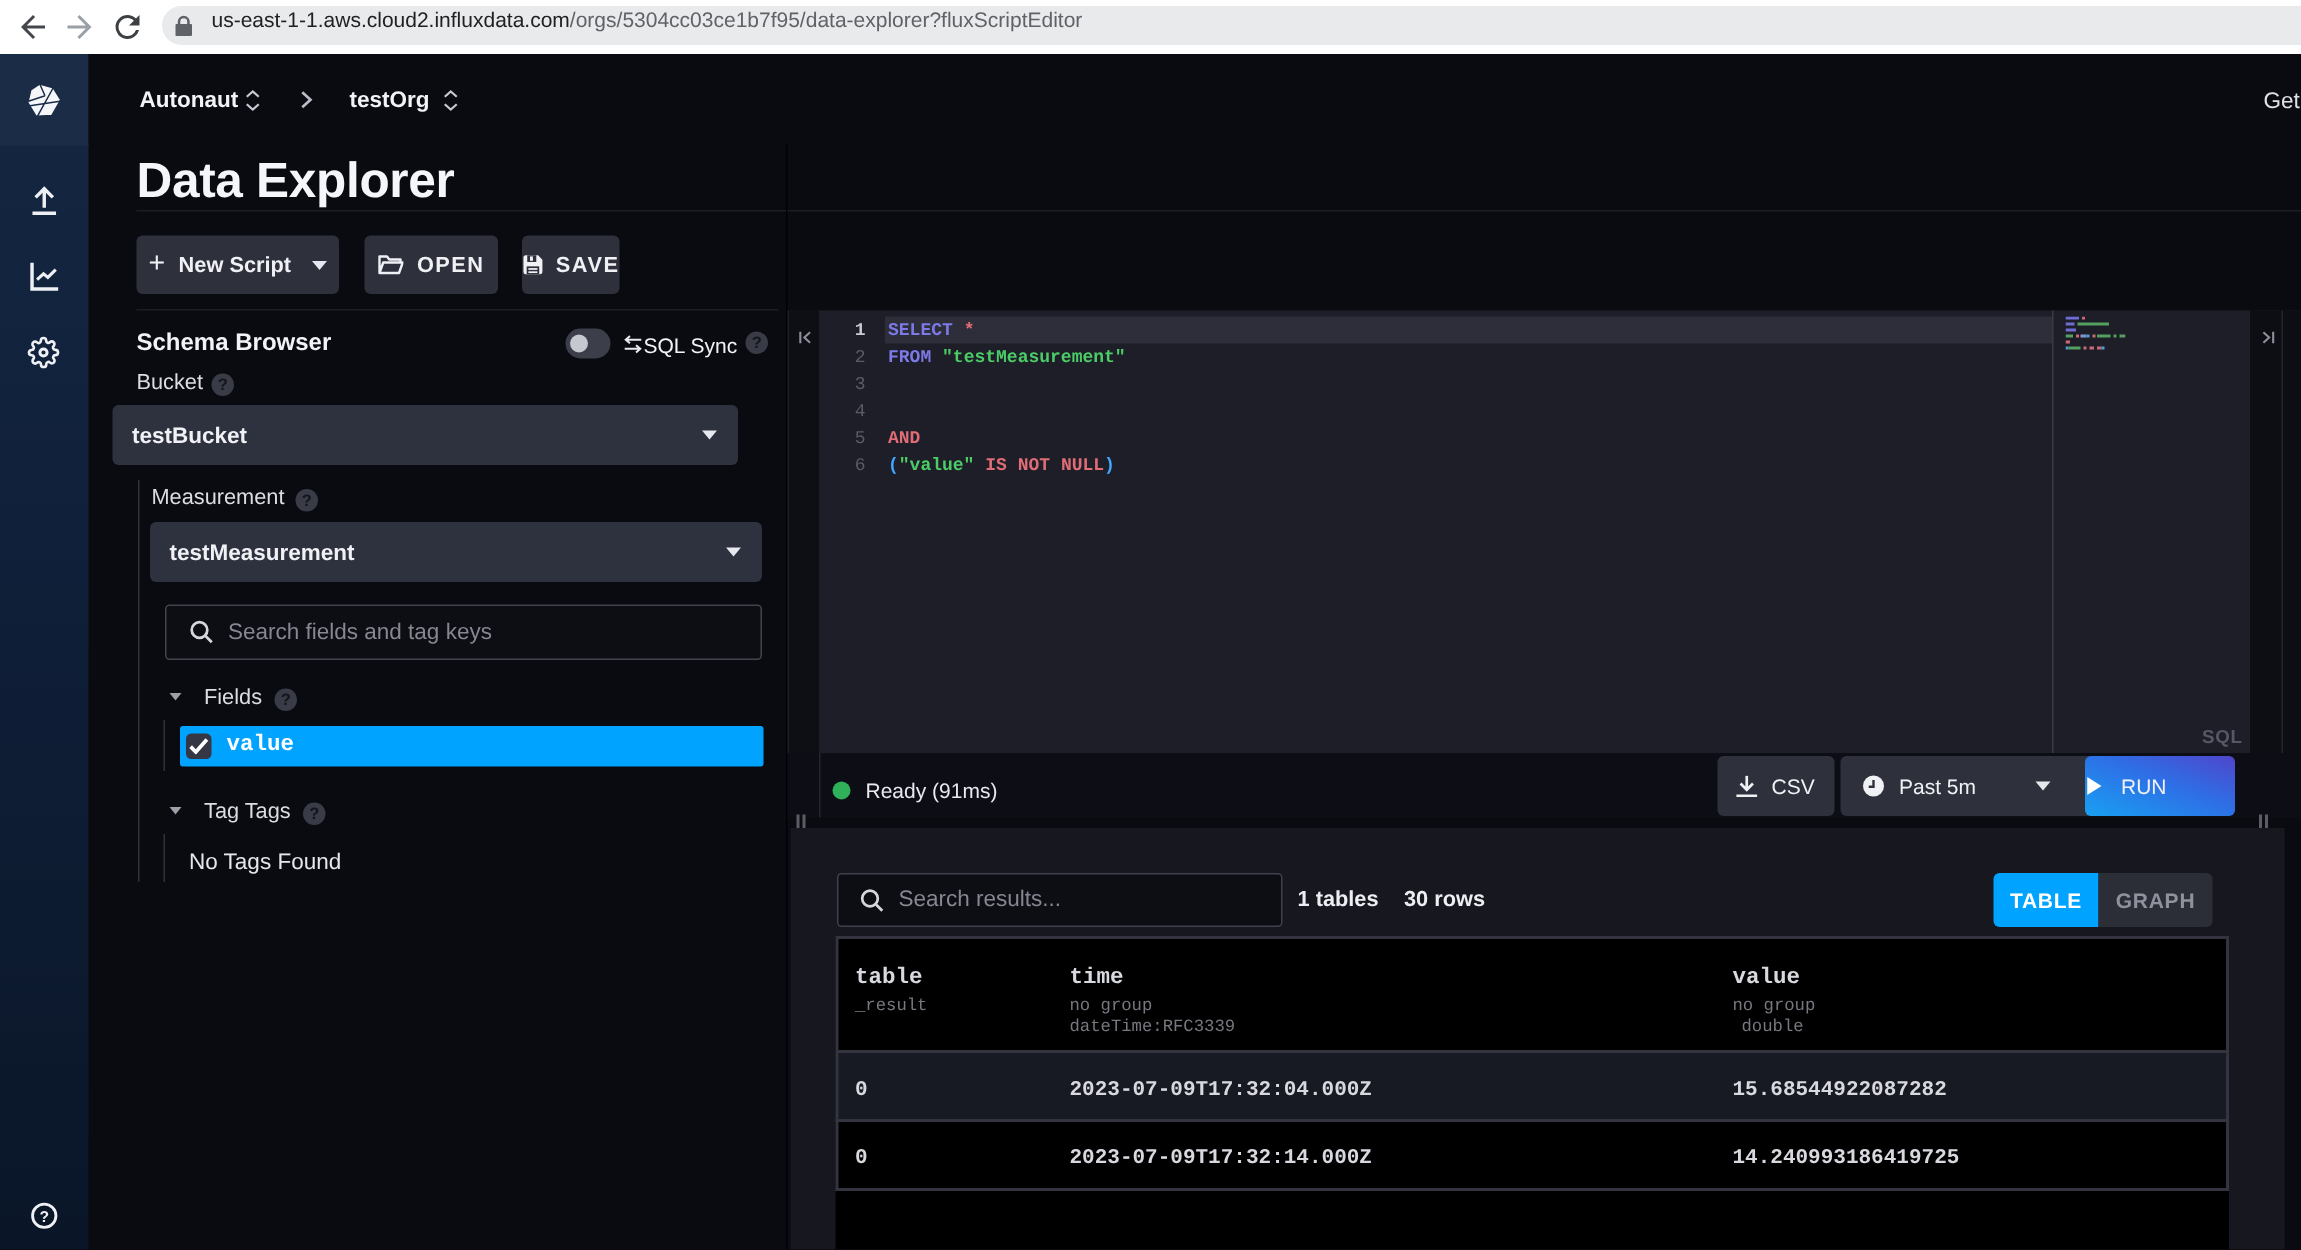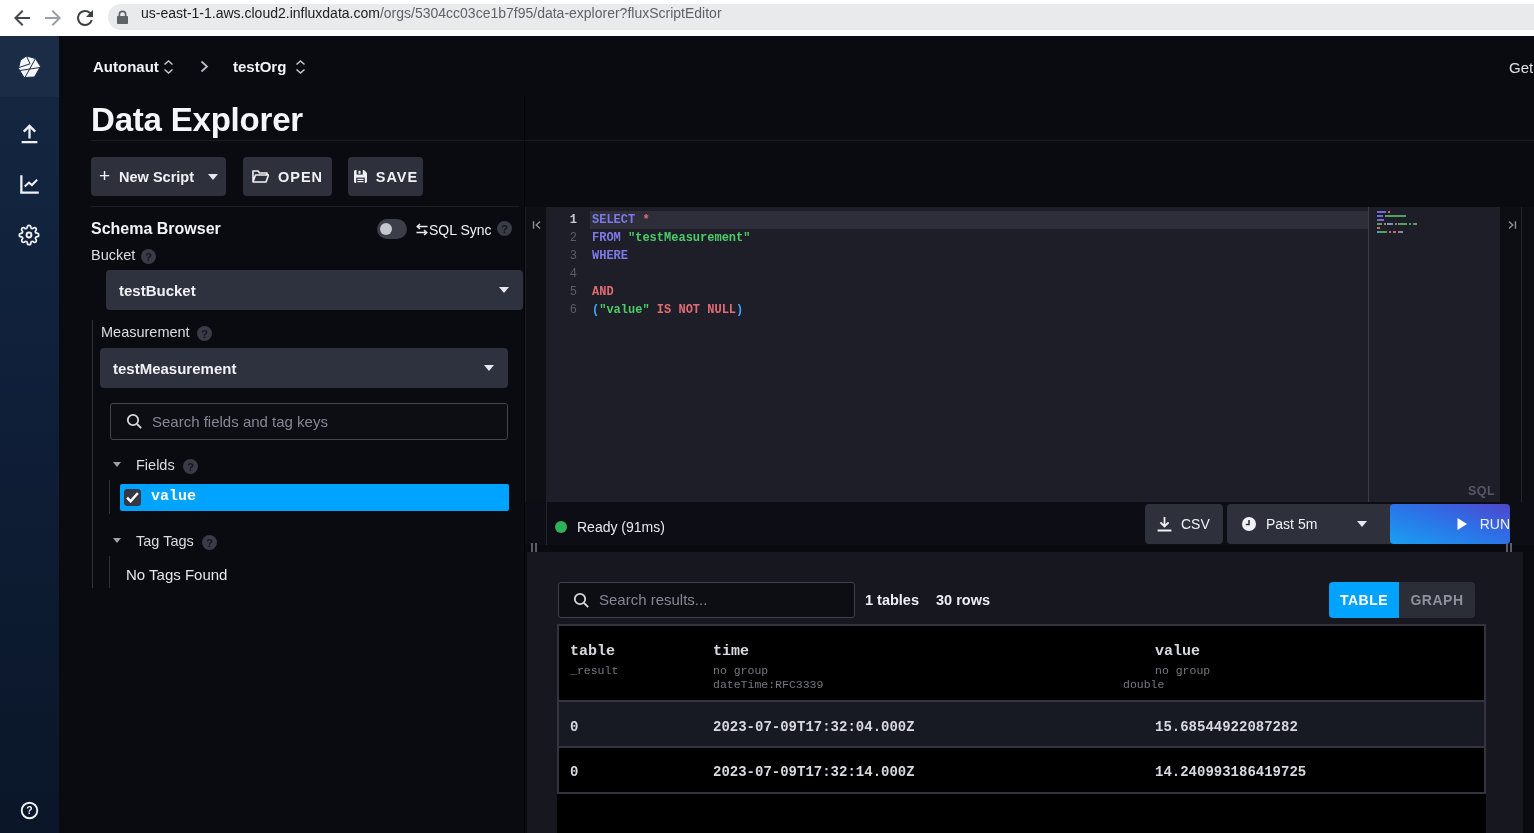--- a/index.html
+++ b/index.html
@@ -113,21 +113,21 @@
 <div class="btn" style="left:91px;width:135px;">
   <span style="font-weight:normal;font-size:19px;margin-right:9px;margin-top:-2px;">+</span>New Script
   <span class="caret" style="margin-left:14px;"></span>
 </div>
 <div class="btn" style="left:243px;width:89px;letter-spacing:1px;">
   <svg width="17" height="15" viewBox="0 0 17 15" fill="none" stroke="#f0f1f5" stroke-width="1.6" style="margin-right:9px;">
       <path d="M1 13V2h5l1.5 2H15v2M1 13l2.5-7H16.5L14 13H1z" stroke-linejoin="round"></path>
     </svg>
   OPEN
 </div>
-<div class="btn" style="left:348px;width:75px;letter-spacing:1px;">
+<div class="btn" style="left:348px;width:65px;letter-spacing:1px;">
   <svg width="15" height="15" viewBox="0 0 15 15" style="margin-right:8px;">
       <path d="M1 2.5C1 1.7 1.7 1 2.5 1H11l3 3v8.5c0 .8-.7 1.5-1.5 1.5h-10A1.5 1.5 0 0 1 1 12.5v-10z" fill="#f0f1f5"></path>
       <rect x="3.6" y="1" width="6.2" height="4.6" fill="#2e303c"></rect>
       <rect x="5.5" y="1.8" width="2" height="3" fill="#f0f1f5"></rect>
       <rect x="3.2" y="8.6" width="8.6" height="5.4" fill="#2e303c"></rect>
       <rect x="4.4" y="9.8" width="6.2" height="1.2" fill="#f0f1f5"></rect>
       <rect x="4.4" y="12" width="6.2" height="1.2" fill="#f0f1f5"></rect>
     </svg>
   SAVE
 </div>
@@ -140,21 +140,21 @@
 
 <svg class="abs" style="left:416px;top:223px" width="12" height="13" viewBox="0 0 13 13" fill="none" stroke="#e8e9ef" stroke-width="1.5">
     <path d="M12.5 3.2H1.5M4.3 0.6 1.3 3.2l3 2.6M0.5 9.8h11M8.7 7.2l3 2.6-3 2.6"></path>
   </svg>
 <div class="abs" style="left:429px;top:222px;font-size:14px;color:#f2f3f6;">SQL Sync</div>
 <div class="abs" style="left:497px;top:221px;width:15px;height:15px;border-radius:50%;background:#393b46;color:#14151c;font-size:11px;font-weight:bold;text-align:center;line-height:16px;">?</div>
 
 <div class="label abs" style="left:91px;top:247px;">Bucket</div>
 <div class="abs" style="left:141px;top:249px;width:15px;height:15px;border-radius:50%;background:#393b46;color:#14151c;font-size:11px;font-weight:bold;text-align:center;line-height:16px;">?</div>
 
-<div class="dropdown" style="left:106px;top:270px;width:417px;height:40px;">
+<div class="dropdown" style="left:75px;top:270px;width:417px;height:40px;">
   <span class="abs" style="left:13px;top:12px;">testBucket</span>
   <span class="caret abs" style="left:393px;top:17px;"></span>
 </div>
 
 <div class="abs" style="left:92px;top:320px;width:1px;height:268px;background:#30313a;"></div>
 
 <div class="label abs" style="left:101px;top:324px;">Measurement</div>
 <div class="abs" style="left:197px;top:326px;width:15px;height:15px;border-radius:50%;background:#393b46;color:#14151c;font-size:11px;font-weight:bold;text-align:center;line-height:16px;">?</div>
 
 <div class="dropdown" style="left:100px;top:348px;width:408px;height:40px;">
@@ -207,21 +207,20 @@
 
   <div class="abs" style="left:65px;top:4px;width:778px;height:18px;background:#2d2e3a;"></div>
   <div class="lnum" style="top:4px;color:#c9cbd4;font-weight:bold;">1</div>
   <div class="lnum" style="top:22px;">2</div>
   <div class="lnum" style="top:40px;">3</div>
   <div class="lnum" style="top:58px;">4</div>
   <div class="lnum" style="top:76px;">5</div>
   <div class="lnum" style="top:94px;">6</div>
   <div class="codeline" style="top:4px;"><span class="kw">SELECT</span> <span class="sal">*</span></div>
   <div class="codeline" style="top:22px;"><span class="kw">FROM</span> <span class="grn">"testMeasurement"</span></div>
-  <div class="codeline" style="top:40px;"><span class="kw">WHERE</span></div>
   <div class="codeline" style="top:76px;"><span class="sal">AND</span></div>
   <div class="codeline" style="top:94px;"><span class="blu">(</span><span class="grn">"value"</span> <span class="sal">IS</span> <span class="sal">NOT</span> <span class="sal">NULL</span><span class="blu">)</span></div>
 
   <div class="abs" style="left:843px;top:0;width:1px;height:295px;background:#3a3b45;"></div>
 
   <svg class="abs" style="left:852px;top:4px" width="40" height="28" viewBox="0 0 40 28">
     <g>
       <rect x="0" y="0" width="9" height="2" fill="#6f6cd8"></rect>
         <rect x="11" y="0" width="2" height="2" fill="#c96a72"></rect>
       <rect x="0" y="4" width="6" height="2" fill="#6f6cd8"></rect>
@@ -259,21 +258,21 @@
     CSV
   </div>
   <div class="cbtn" style="left:702px;width:186px;">
     <svg style="margin-left:14px;margin-right:9px;" width="16" height="16" viewBox="0 0 16 16">
         <circle cx="8" cy="8" r="7" fill="#f0f1f5"></circle>
         <path d="M8 4v4.5H4.8" stroke="#2e303c" stroke-width="1.6" fill="none"></path>
       </svg>
     Past 5m
     <span class="caret" style="margin-left:40px;"></span>
   </div>
-  <div class="cbtn" style="left:865px;width:120px;background:linear-gradient(to top right,#18a0f2 0%,#2e6fe6 55%,#4f46cb 100%);justify-content:flex-end;">
+  <div class="cbtn" style="left:865px;width:100px;background:linear-gradient(to top right,#18a0f2 0%,#2e6fe6 55%,#4f46cb 100%);justify-content:flex-start;">
     <svg width="12" height="14" viewBox="0 0 12 14" style="margin-right:12px;">
         <path d="M1.5 1l9.5 6-9.5 6z" fill="#ffffff"></path>
       </svg>
     RUN
   </div>
 </div>
 
 <div class="abs" style="left:531px;top:543px;width:2px;height:32px;background:#5b5c66;"></div>
 <div class="abs" style="left:535px;top:543px;width:2px;height:32px;background:#5b5c66;"></div>
 <div class="abs" style="left:1506px;top:543px;width:2px;height:32px;background:#5b5c66;"></div>
@@ -299,21 +298,21 @@
   <div class="abs" style="left:30px;top:72px;width:929px;height:209px;background:#000000;">
 
     <div class="abs" style="left:0;top:0;width:929px;height:78px;border:2px solid #33343f;"></div>
     <div class="mono abs" style="left:13px;top:19px;font-size:15px;font-weight:bold;color:#d8d9df;">table</div>
     <div class="mono abs" style="left:13px;top:40px;font-size:11.5px;color:#76777f;">_result</div>
     <div class="mono abs" style="left:156px;top:19px;font-size:15px;font-weight:bold;color:#d8d9df;">time</div>
     <div class="mono abs" style="left:156px;top:40px;font-size:11.5px;color:#76777f;">no group</div>
     <div class="mono abs" style="left:156px;top:54px;font-size:11.5px;color:#76777f;">dateTime:RFC3339</div>
     <div class="mono abs" style="left:598px;top:19px;font-size:15px;font-weight:bold;color:#d8d9df;">value</div>
     <div class="mono abs" style="left:598px;top:40px;font-size:11.5px;color:#76777f;">no group</div>
-    <div class="mono abs" style="left:566px;top:54px;font-size:11.5px;color:#76777f;">double</div>
+    <div class="mono abs" style="left:604px;top:54px;font-size:11.5px;color:#76777f;">double</div>
 
     <div class="abs" style="left:0;top:78px;width:929px;height:46px;background:#181a23;border:2px solid #33343f;border-top:none;"></div>
     <div class="mono abs" style="left:13px;top:95px;font-size:14px;font-weight:bold;color:#d8d9df;">0</div>
     <div class="mono abs" style="left:156px;top:95px;font-size:14px;font-weight:bold;color:#d8d9df;">2023-07-09T17:32:04.000Z</div>
     <div class="mono abs" style="left:598px;top:95px;font-size:14px;font-weight:bold;color:#d8d9df;">15.68544922087282</div>
 
     <div class="abs" style="left:0;top:124px;width:929px;height:46px;border:2px solid #33343f;border-top:none;"></div>
     <div class="mono abs" style="left:13px;top:140px;font-size:14px;font-weight:bold;color:#d8d9df;">0</div>
     <div class="mono abs" style="left:156px;top:140px;font-size:14px;font-weight:bold;color:#d8d9df;">2023-07-09T17:32:14.000Z</div>
     <div class="mono abs" style="left:598px;top:140px;font-size:14px;font-weight:bold;color:#d8d9df;">14.240993186419725</div>

